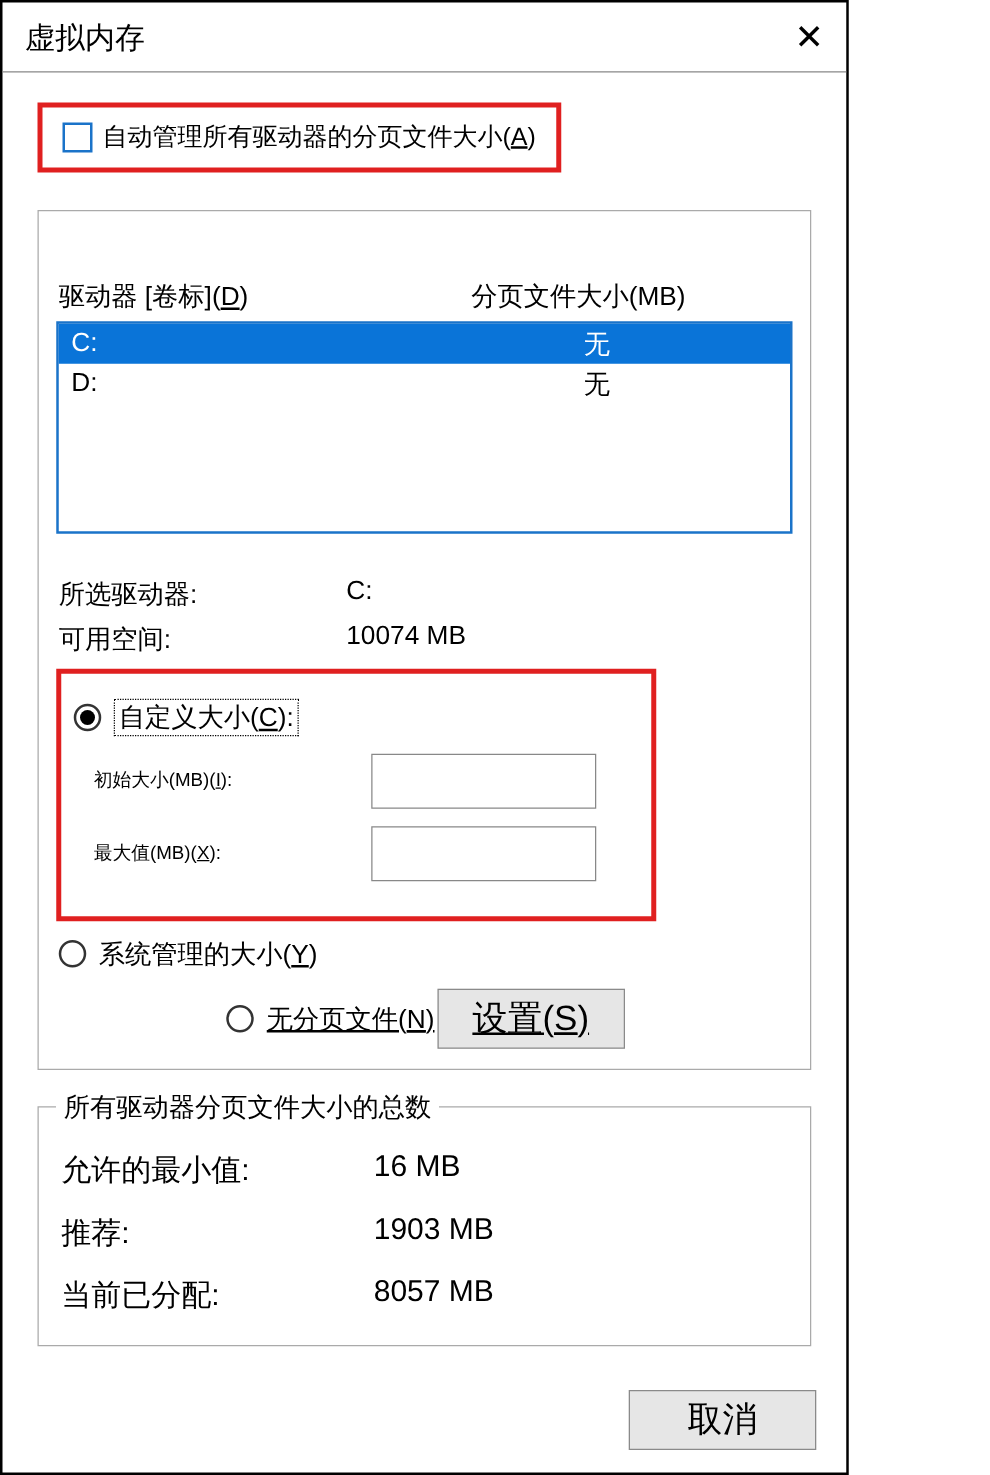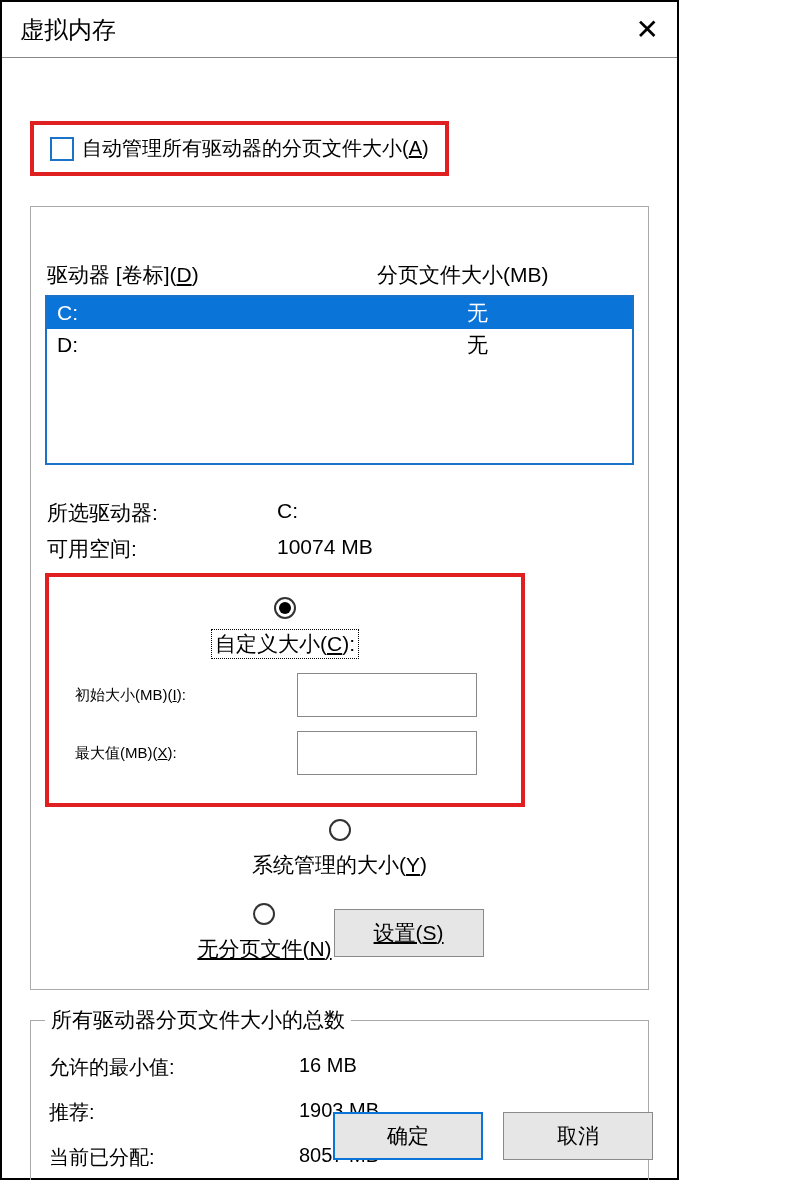--- a/index.html
+++ b/index.html
@@ -108,21 +108,20 @@
     padding: 8px 8px 14px 8px;
     width: 480px;
   }
 
   .radio-row {
     display: flex;
     align-items: center;
     gap: 10px;
     margin: 12px 2px;
     font-size: 21px;
-    flex-direction: column;
   }
   .radio {
     width: 22px;
     height: 22px;
     border: 2px solid #333;
     border-radius: 50%;
     display: flex;
     align-items: center;
     justify-content: center;
   }
@@ -159,36 +158,36 @@
     display: flex;
     justify-content: center;
     align-items: center;
     margin-top: 4px;
     text-decoration: underline;
   }
 
   button.win-btn {
     min-width: 150px;
     height: 48px;
-    font-size: 21px;
+    font-size: 28px;
     font-family: inherit;
     background: #e6e6e6;
     border: 1px solid #8a8a8a;
     cursor: default;
   }
   button.win-btn.default {
     border: 2px solid #0a74d8;
     background: #e6e6e6;
   }
 
   .totals-grid {
     display: grid;
     grid-template-columns: 250px 1fr;
     row-gap: 18px;
-    font-size: 20px;
+    font-size: 24px;
     padding: 10px 4px;
   }
 
   .footer-btns {
     position: absolute;
     right: 24px;
     bottom: 18px;
     display: flex;
     gap: 20px;
   }
@@ -199,21 +198,21 @@
 <div class="window">
 
   <div class="titlebar">
     <div class="title">虚拟内存</div>
     <div class="close-x">✕</div>
   </div>
 
   <div class="content">
 
     
-    <div class="red-box" style="display:inline-block; margin-left:4px;margin-top:39px;">
+    <div class="red-box" style="display:inline-block; margin-left:4px;">
       <div class="checkbox-row">
         <div class="checkbox"></div>
         <span>
           <span>自动管理所有驱动器的分页文件大小(</span><span class="u-char">A</span><span>)</span>
         </span>
       </div>
     </div>
 
     
     <fieldset class="group">
@@ -295,17 +294,16 @@
         <div>推荐:</div>
         <div>1903 MB</div>
         <div>当前已分配:</div>
         <div>8057 MB</div>
       </div>
     </fieldset>
 
   </div>
 
   <div class="footer-btns">
-    <button class="win-btn default">确定</button>
     <button class="win-btn">取消</button>
   </div>
 
 </div>
 
 </body></html>

